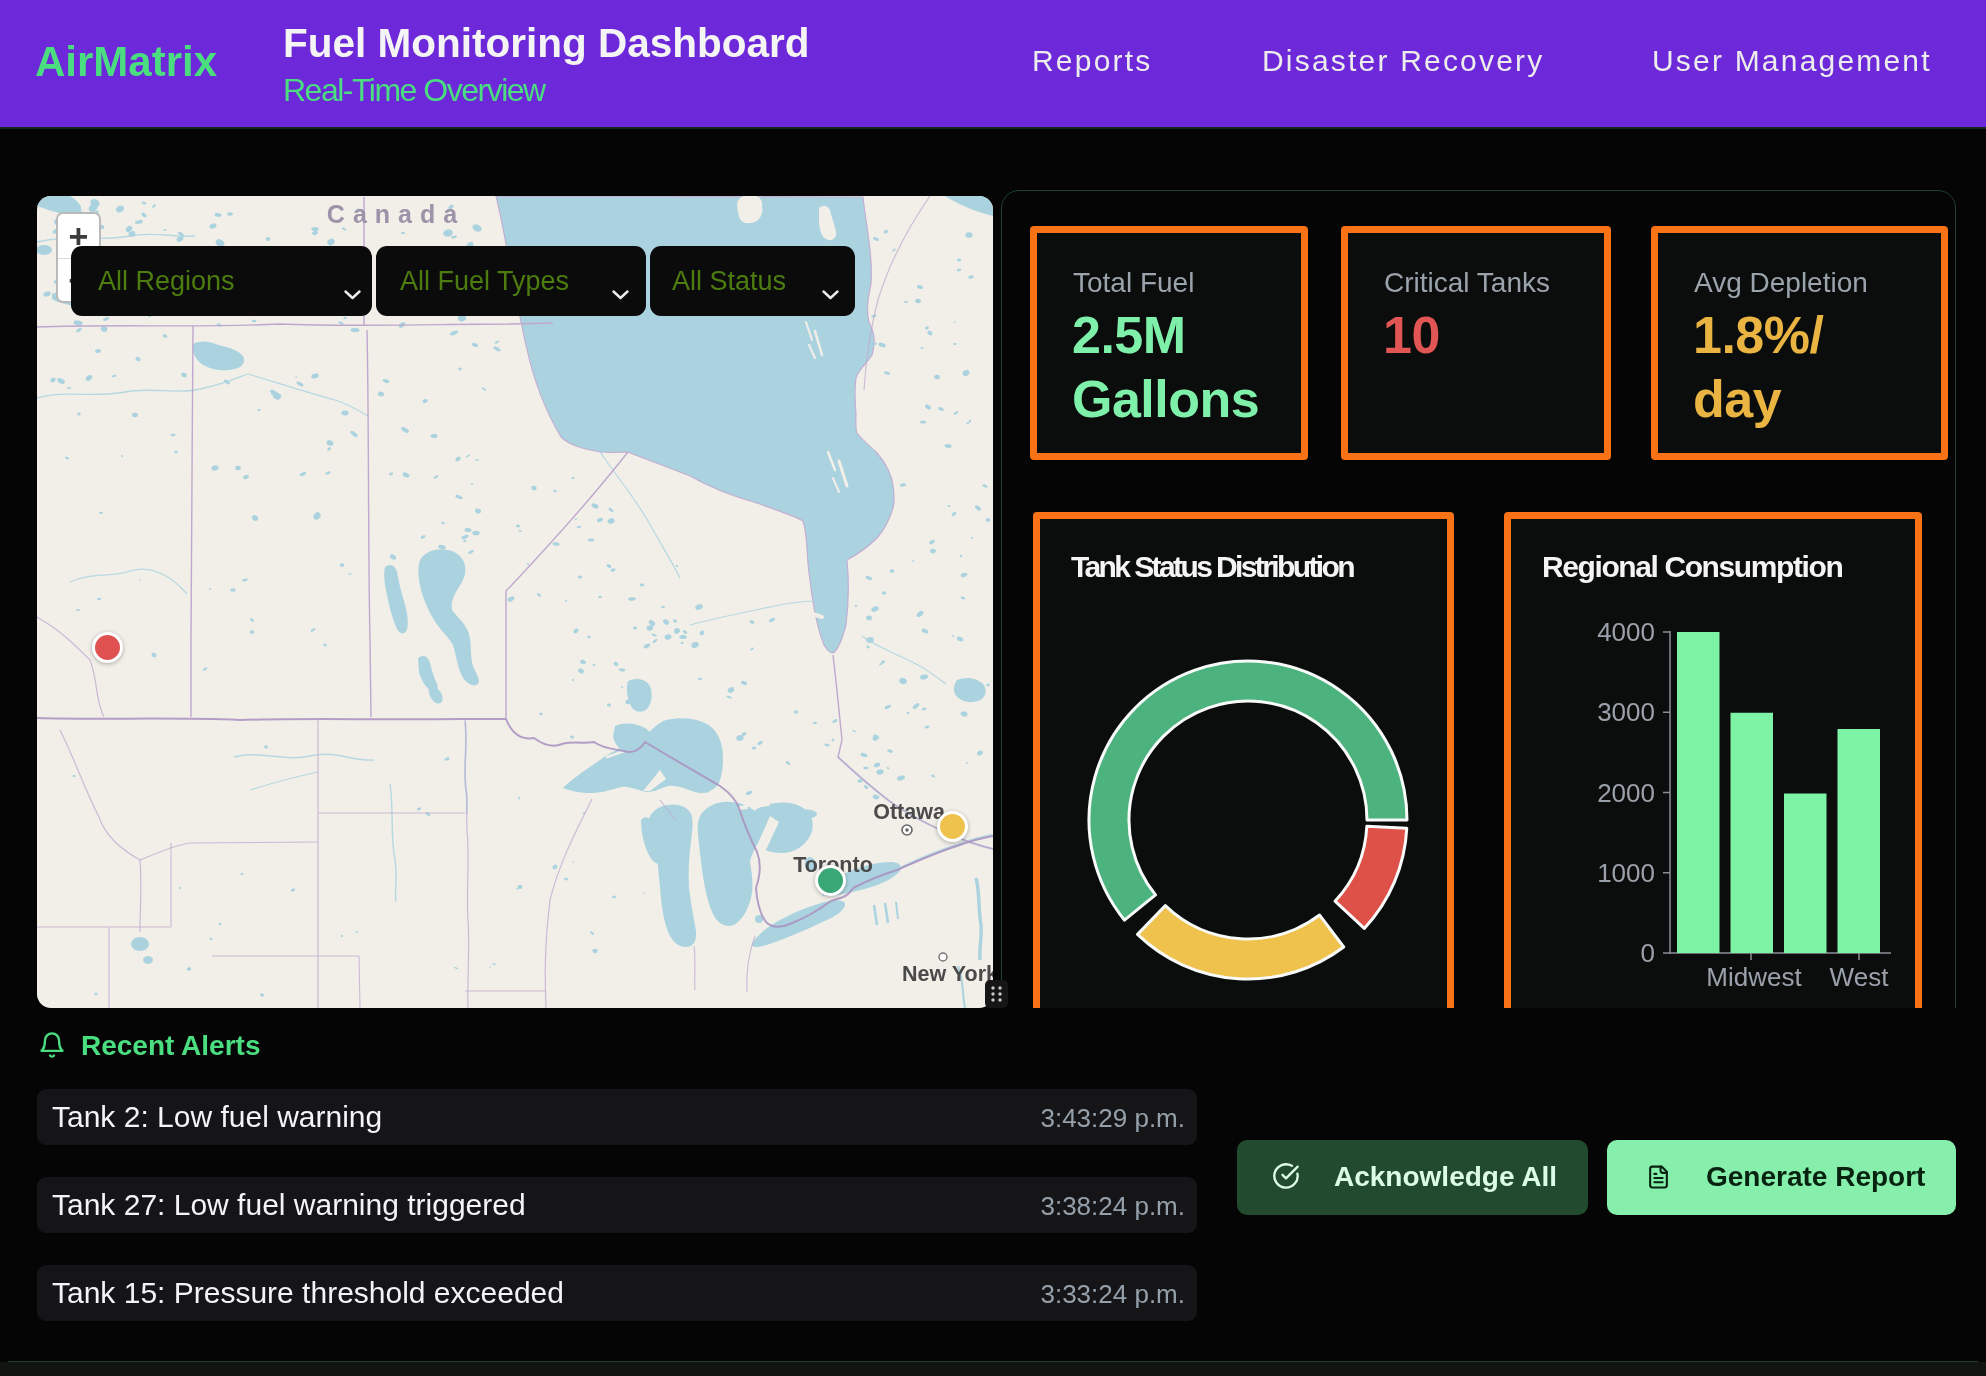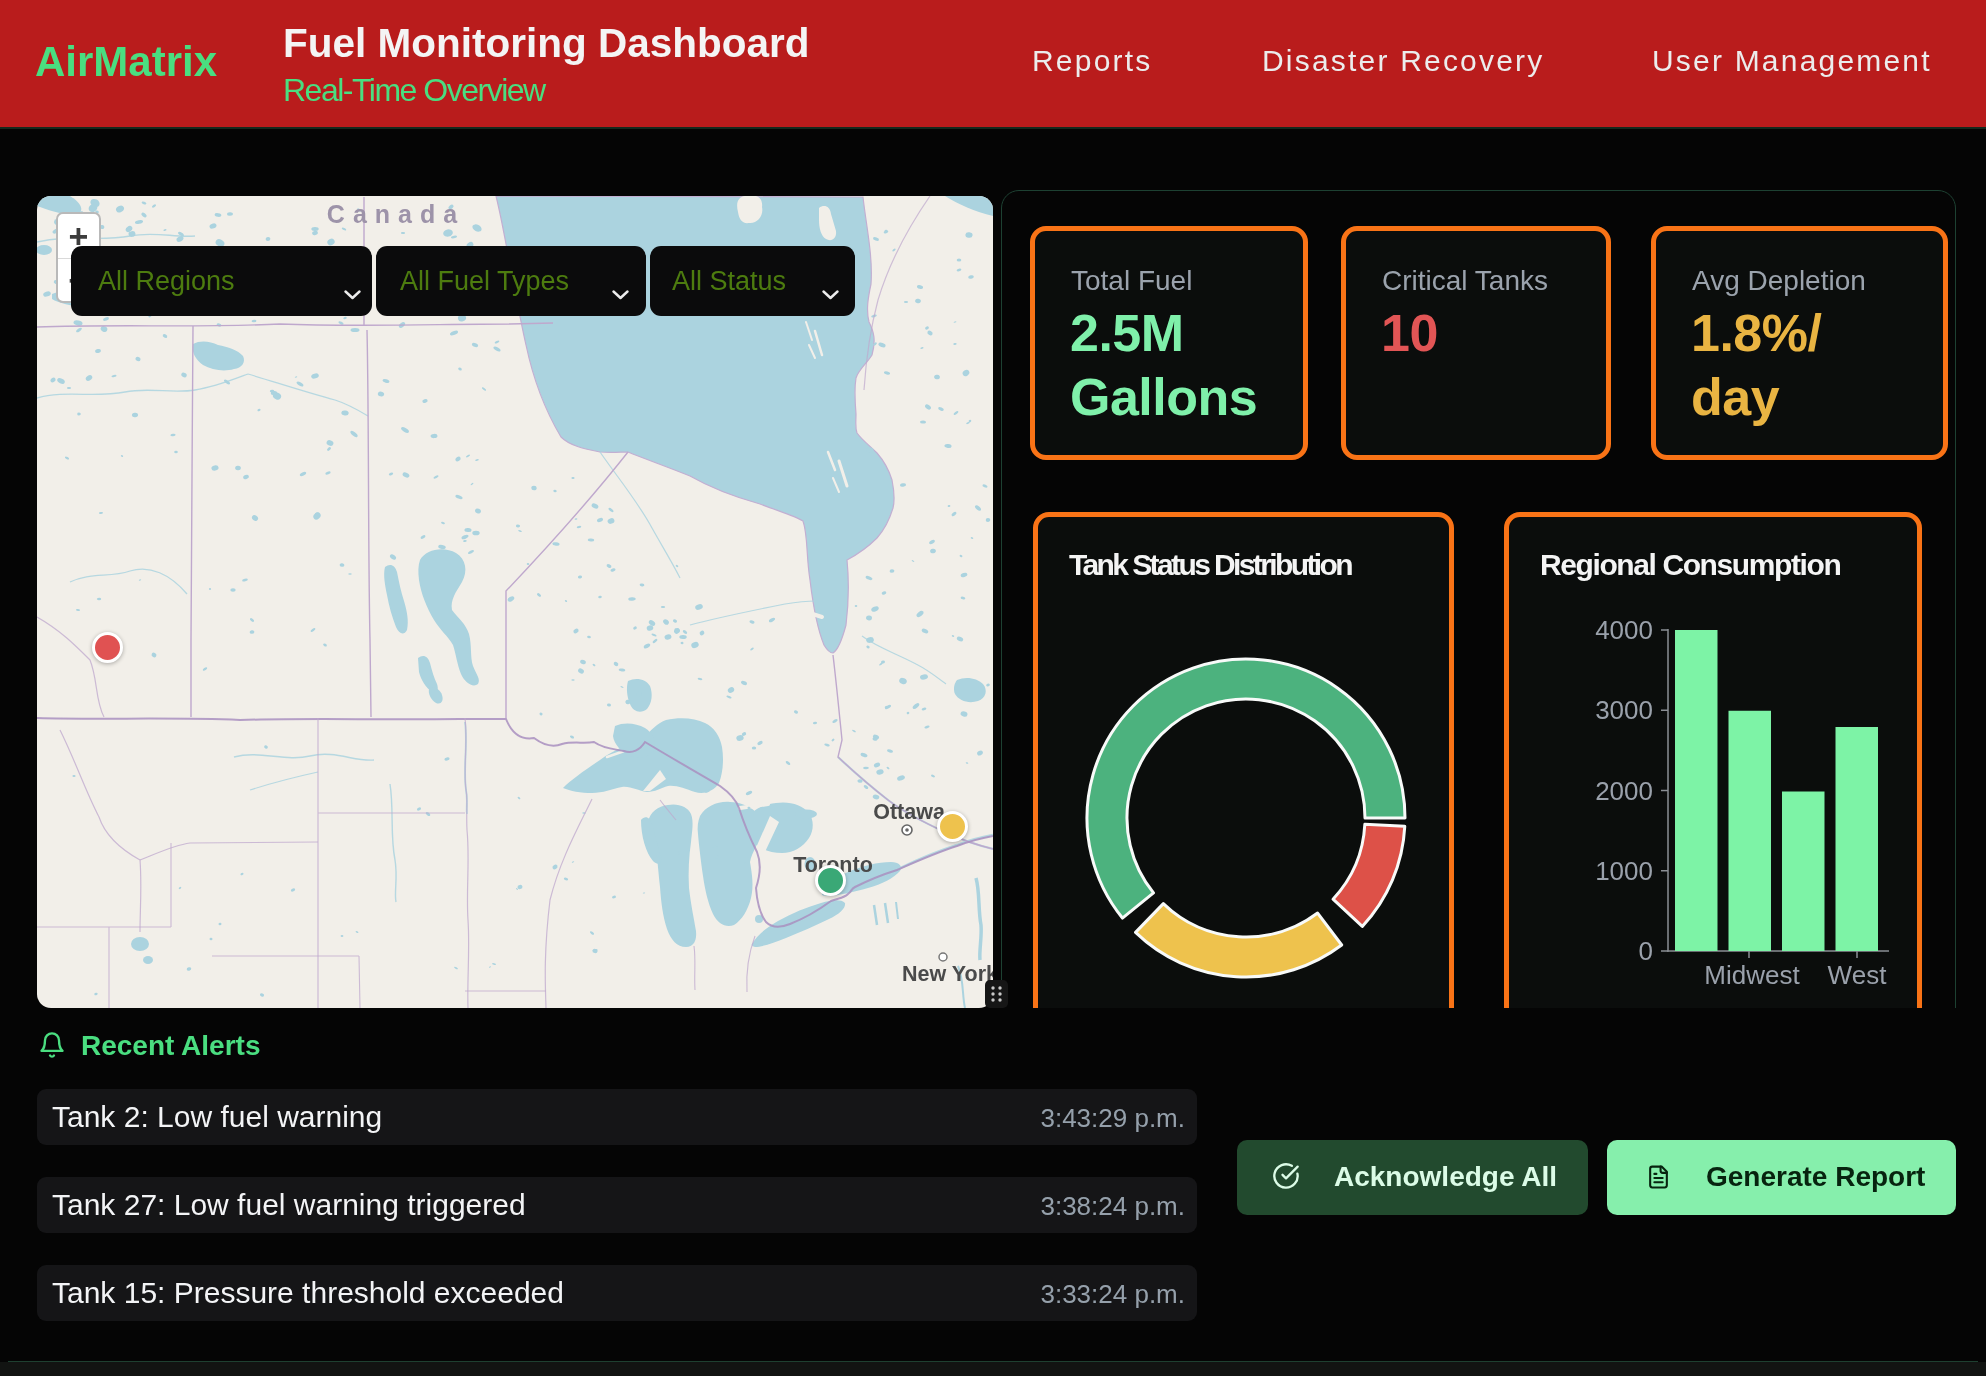--- a/index.html
+++ b/index.html
@@ -1,35 +1,35 @@
 <!DOCTYPE html>
 <html><head><meta charset="utf-8"><style>
 * { margin:0; padding:0; box-sizing:border-box; }
 html,body { width:1986px; height:1376px; background:#121412; font-family:"Liberation Sans", sans-serif; overflow:hidden; }
 .page { position:absolute; left:0; top:0; width:1986px; height:1362px; background:#050505; }
 .abs { position:absolute; }
 
-.header { position:absolute; left:0; top:0; width:1986px; height:129px; background:#b91c1c; border-bottom:2px solid #15291d; z-index:20; }
+.header { position:absolute; left:0; top:0; width:1986px; height:129px; background:#6d28d9; border-bottom:2px solid #15291d; z-index:20; }
 .brand { position:absolute; left:35px; top:38px; font-size:42px; font-weight:700; color:#4ade80; }
 .htitle { position:absolute; left:283px; top:20px; font-size:40.5px; font-weight:700; color:#f4f4f4; }
 .hsub { position:absolute; left:283px; top:72px; font-size:32px; letter-spacing:-1.5px; color:#4ade80; }
 .nav { position:absolute; top:44px; font-size:30px; font-weight:400; letter-spacing:2.2px; color:#ececec; }
 
 .map { position:absolute; left:37px; top:196px; width:956px; height:812px; border-radius:14px; overflow:hidden; z-index:2; }
 .zoomctl { position:absolute; left:19px; top:16px; width:45px; height:91px; background:#fff; border:2px solid #b9b9b9; border-radius:7px; z-index:3; }
 .zoomctl .plus { position:absolute; left:0; top:0; width:100%; height:45px; color:#3c3c3c; font-size:34px; font-weight:700; text-align:center; line-height:44px; border-bottom:1px solid #d9d9d9; }
 .zoomctl .minus { position:absolute; left:0; top:46px; width:100%; height:43px; color:#3c3c3c; font-size:34px; font-weight:700; text-align:center; line-height:40px; }
 .dd { position:absolute; top:50px; height:70px; background:#0b0b0c; border-radius:11px; z-index:4; color:#4d7c0f; font-size:27px; font-weight:500; }
 .dd span { position:absolute; top:20px; }
 .dd .ch { position:absolute; top:30px; }
 .marker { position:absolute; border-radius:50%; border:3px solid #fff; width:31px; height:31px; z-index:5; box-shadow:0 1px 4px rgba(0,0,0,0.3); }
 .handle { position:absolute; left:985px; top:980px; width:23px; height:28px; background:#161616; border-radius:5px; z-index:6; }
 
 .rpanel { position:absolute; left:1001px; top:190px; width:955px; height:1172px; border:1px solid #1d4132; border-radius:18px; z-index:1; }
-.card { position:absolute; background:#0b0d0c; border:5px solid #f97316; border-radius:16px; }
+.card { position:absolute; background:#0b0d0c; border:7px solid #f97316; border-radius:4px; }
 .card .label { position:absolute; left:36px; top:34px; font-size:28px; font-weight:500; color:#9ba3ad; }
 .card .val { position:absolute; left:35px; top:70px; font-size:52px; font-weight:700; line-height:64px; letter-spacing:-0.5px; }
 .ctitle { position:absolute; left:31px; top:31px; font-size:30px; font-weight:700; letter-spacing:-1.4px; color:#f4f4f4; }
 
 .alerts { position:absolute; left:0; top:1008px; width:1986px; height:354px; background:#050505; z-index:10; }
 .arow { position:absolute; left:37px; width:1160px; height:56px; background:#151517; border-radius:9px; }
 .arow .t { position:absolute; left:15px; top:11px; font-size:30px; font-weight:400; color:#f3f4f6; }
 .arow .tm { position:absolute; right:12px; top:14px; font-size:26px; color:#95a0ab; }
 .btn { position:absolute; top:132px; height:75px; border-radius:10px; }
 .bline { position:absolute; left:8px; top:1361px; width:1970px; height:1px; background:#1e4030; z-index:12; }

